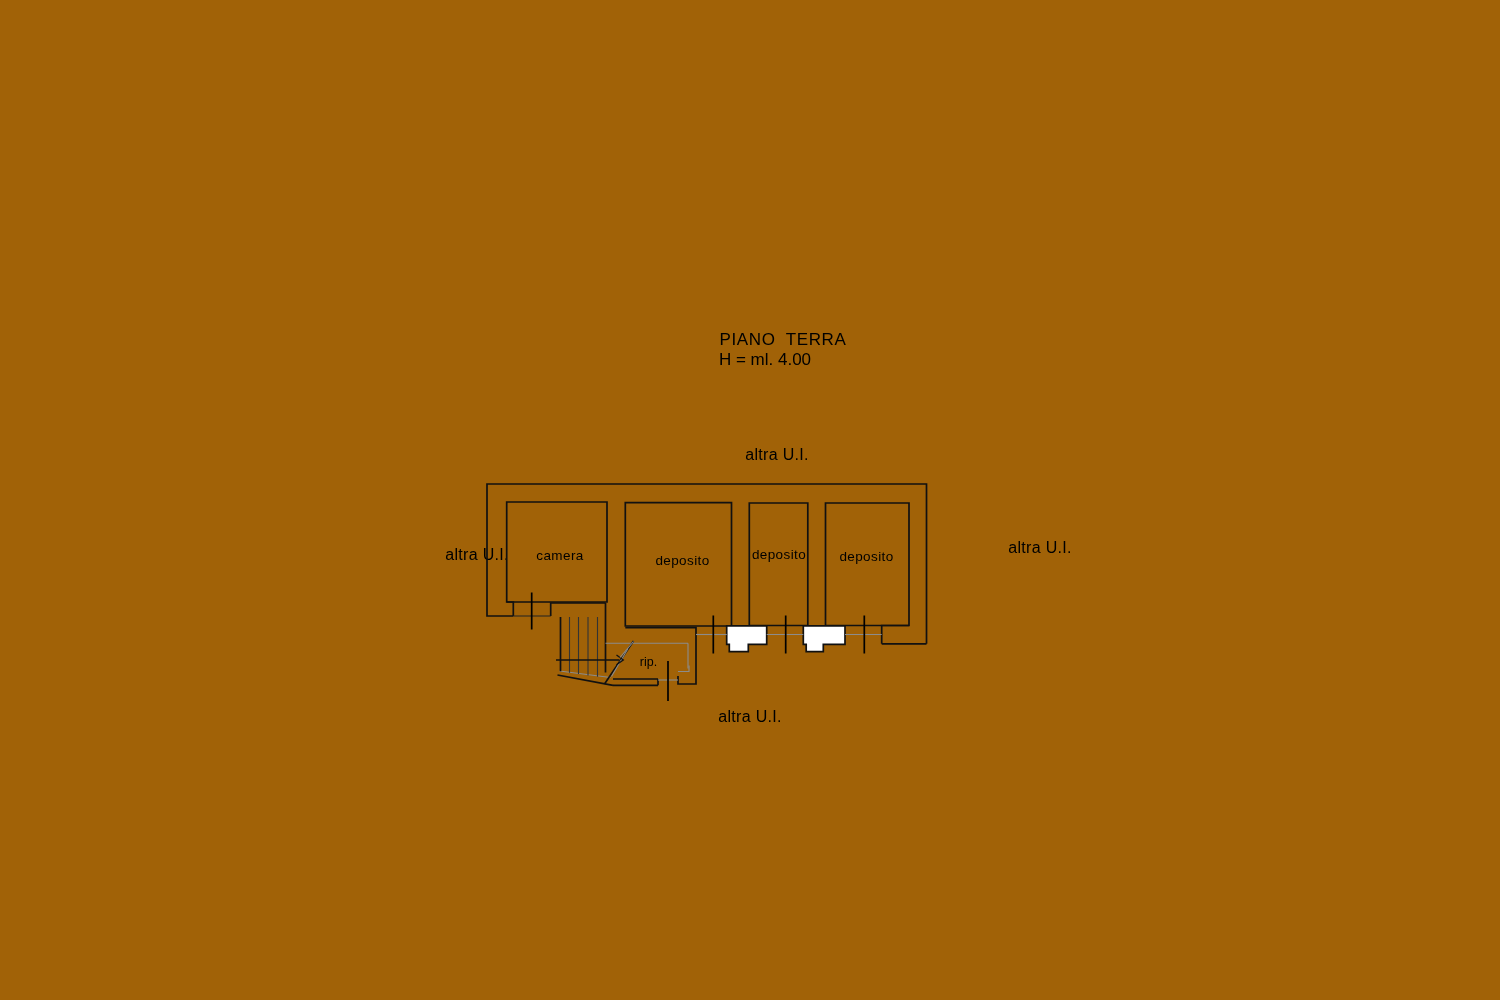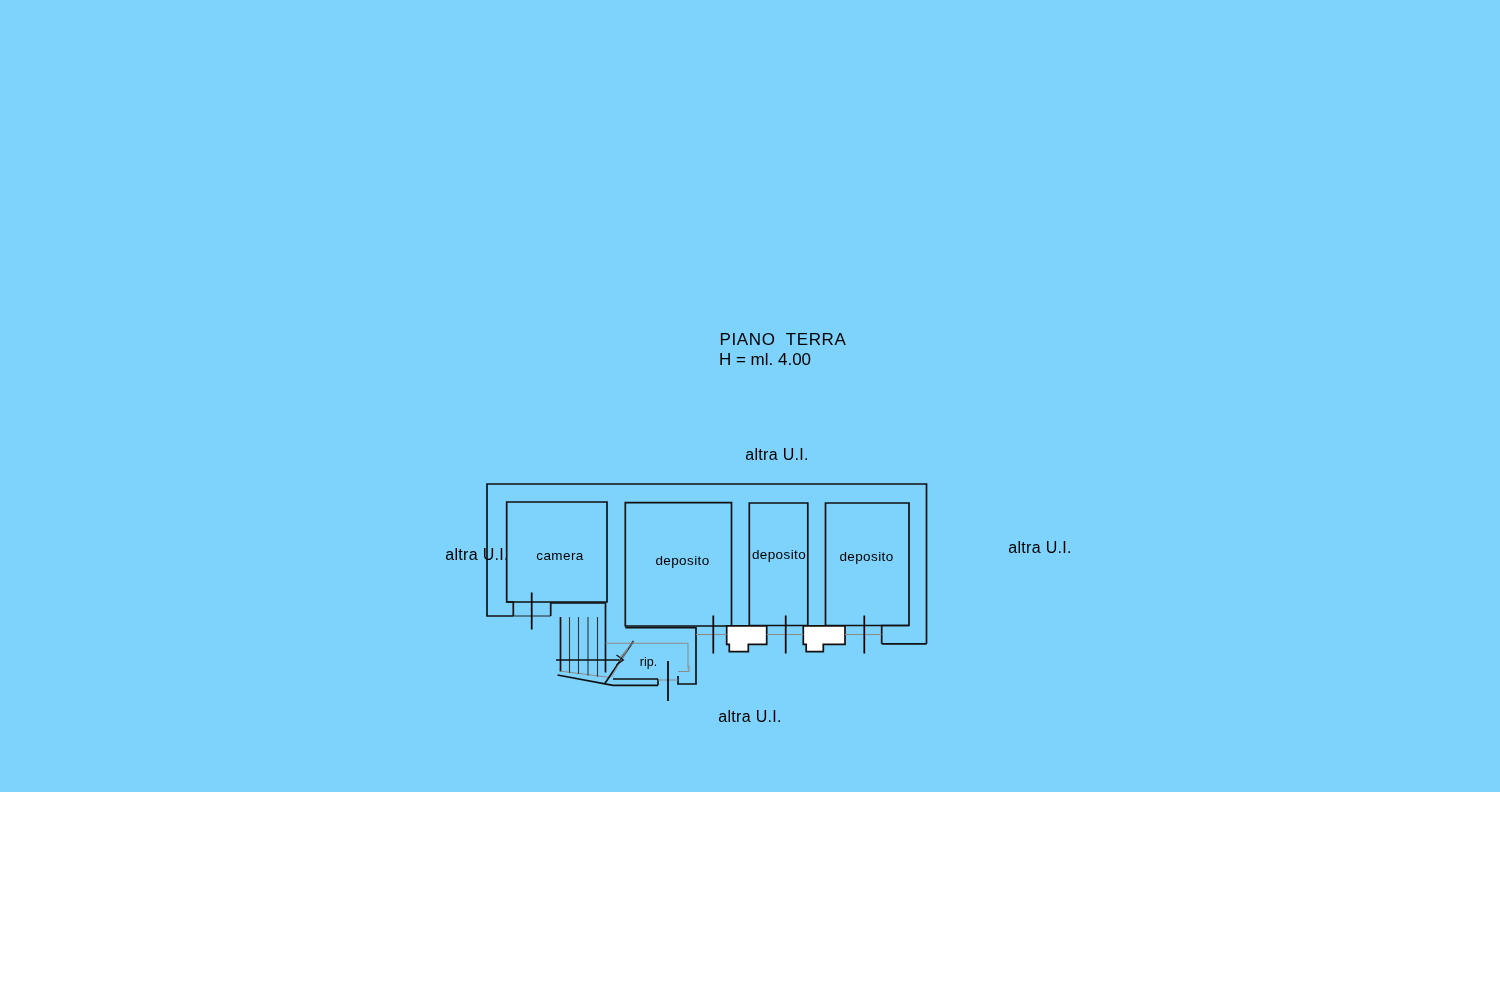--- a/index.html
+++ b/index.html
@@ -4,22 +4,22 @@
 <style>
   html, body {
     margin: 0;
     padding: 0;
     background: #ffffff;
     font-family: "Liberation Sans", sans-serif;
   }
   .page {
     position: relative;
     width: 1500px;
-    height: 792px;
-    background: #7dd3fc;
+    height: 1000px;
+    background: #a16207;
     overflow: hidden;
   }
   svg { display: block; }
   text {
     fill: #000000;
     font-family: "Liberation Sans", sans-serif;
   }
   .t-title   { font-size: 17px; letter-spacing: 0.6px; white-space: pre; }
   .t-height  { font-size: 17px; white-space: pre; }
   .t-altra   { font-size: 16px; letter-spacing: 0.3px; }

